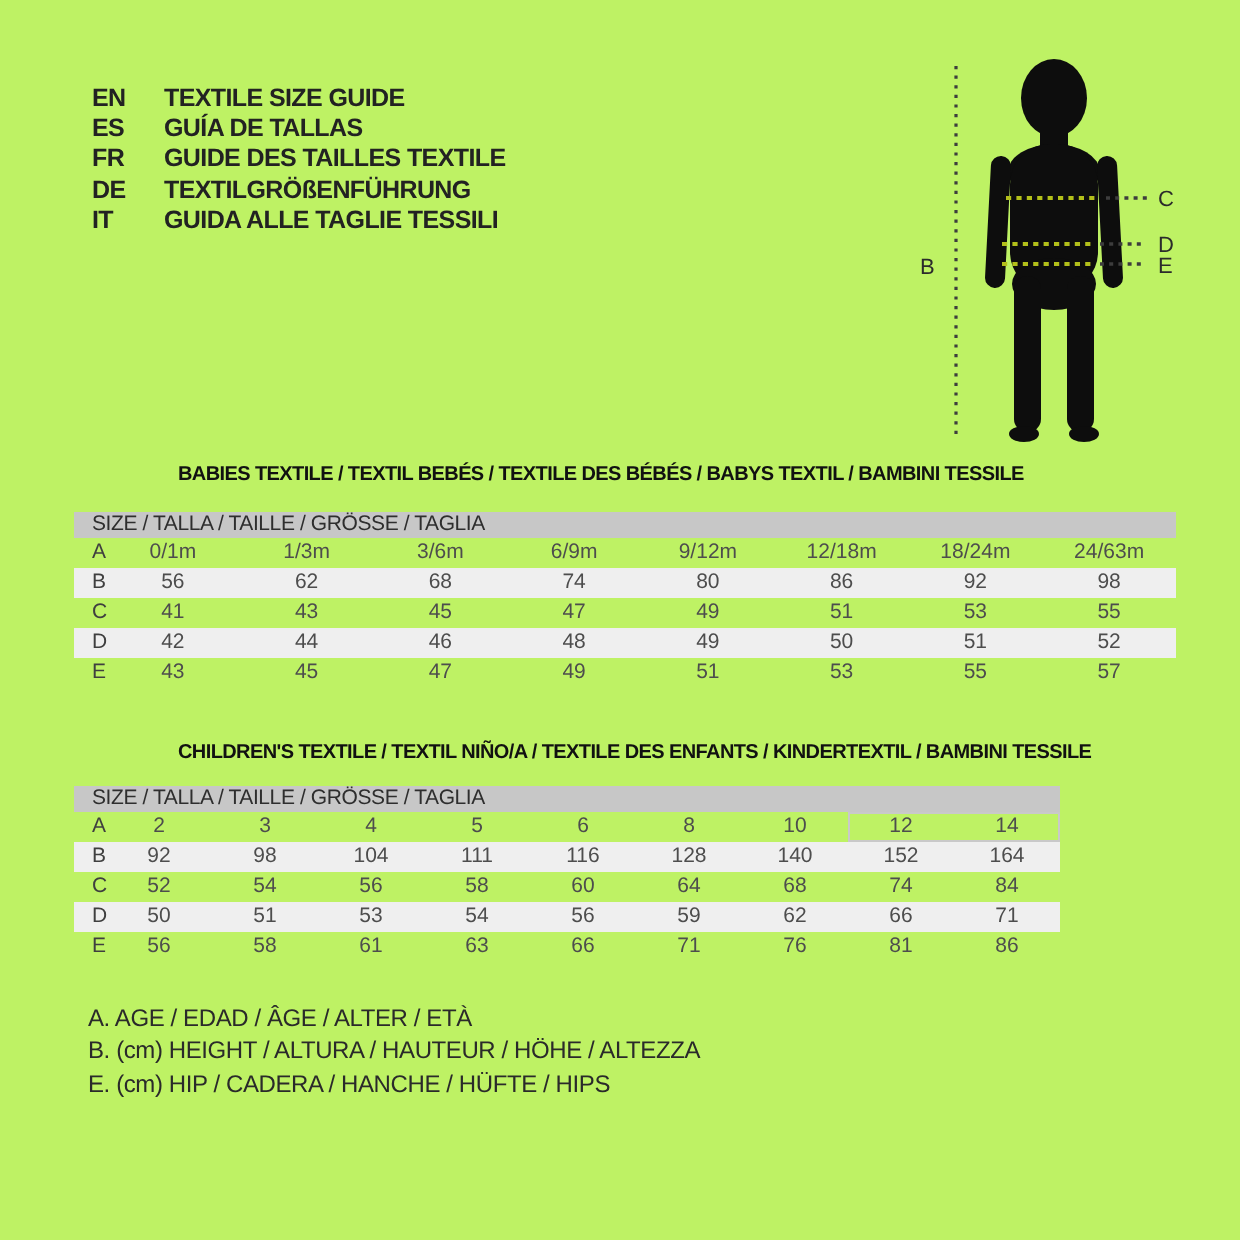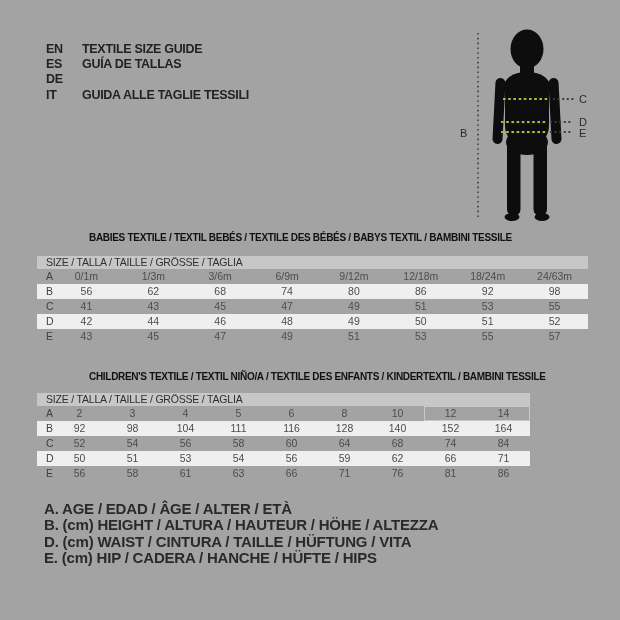--- a/index.html
+++ b/index.html
@@ -1,17 +1,17 @@
 <!DOCTYPE html>
 <html><head>
 <meta charset="utf-8">
 <style>
   html,body{margin:0;padding:0;background:#ffffff;}
   .canvas{
-    position:relative;width:620px;height:620px;background:#a3a3a3;overflow:hidden;
+    position:relative;width:620px;height:620px;background:#bef264;overflow:hidden;
     font-family:"Liberation Sans",sans-serif;color:#1c1c1c;
   }
   
   .lang-list{position:absolute;left:46px;top:42px;}
   .lang-row{display:flex;line-height:15.2px;font-size:12.5px;font-weight:bold;letter-spacing:-0.3px;color:#222;}
   .lang-code{width:36px;flex:0 0 36px;}
   
   .figure-wrap{position:absolute;left:448px;top:16px;width:164px;height:214px;}
   .figure-wrap svg{display:block;}
   .fig-label{font-family:"Liberation Sans",sans-serif;font-size:11px;fill:#2b2b2b;}
@@ -27,42 +27,47 @@
   .trow{display:grid;height:15px;line-height:15px;align-items:center;}
   .t-babies .trow{grid-template-columns:16px repeat(8,1fr);}
   .t-children .trow{grid-template-columns:16px repeat(9,1fr);}
   .trow:nth-of-type(even){background:#efefef;}
   .row-letter{padding-left:9px;color:#3f3f3f;}
   .cell{text-align:center;}
   .hl-box{position:absolute;left:387px;top:13px;width:106px;height:15px;
           border:1px solid #c9c9c9;box-sizing:border-box;pointer-events:none;background:transparent;}
   
   .legend{position:absolute;left:44px;top:501px;}
-  .legend-row{font-size:15px;font-weight:bold;letter-spacing:-0.2px;line-height:16.4px;color:#2a2a2a;white-space:nowrap;}
+  .legend-row{font-size:12px;font-weight:normal;letter-spacing:-0.2px;line-height:16.4px;color:#2a2a2a;white-space:nowrap;}
 </style>
 </head>
 <body>
 
 <div class="canvas">
 
   <div class="lang-list">
 
       <div class="lang-row">
         <span class="lang-code">EN</span>
         <span class="lang-title">TEXTILE SIZE GUIDE</span>
       </div>
 
       <div class="lang-row">
         <span class="lang-code">ES</span>
         <span class="lang-title">GUÍA DE TALLAS</span>
       </div>
 
+      <div class="lang-row">
+        <span class="lang-code">FR</span>
+        <span class="lang-title">GUIDE DES TAILLES TEXTILE</span>
+      </div>
 
       <div class="lang-row">
         <span class="lang-code">DE</span>
+        <span class="lang-title">TEXTILGRÖßENFÜHRUNG</span>
       </div>
 
       <div class="lang-row">
         <span class="lang-code">IT</span>
         <span class="lang-title">GUIDA ALLE TAGLIE TESSILI</span>
       </div>
     </div>
 
   <div class="figure-wrap">
     <svg width="164" height="214" viewBox="0 0 164 214">
@@ -184,18 +189,17 @@
     <div class="hl-box"></div>
   </div>
 
   <div class="legend">
 
       <div class="legend-row">A. AGE / EDAD / ÂGE / ALTER / ETÀ</div>
 
       <div class="legend-row">B. (cm) HEIGHT / ALTURA / HAUTEUR / HÖHE / ALTEZZA</div>
 
 
-      <div class="legend-row">D. (cm) WAIST / CINTURA / TAILLE / HÜFTUNG / VITA</div>
 
       <div class="legend-row">E. (cm) HIP / CADERA / HANCHE / HÜFTE / HIPS</div>
     </div>
 
 </div>
 
 </body></html>

